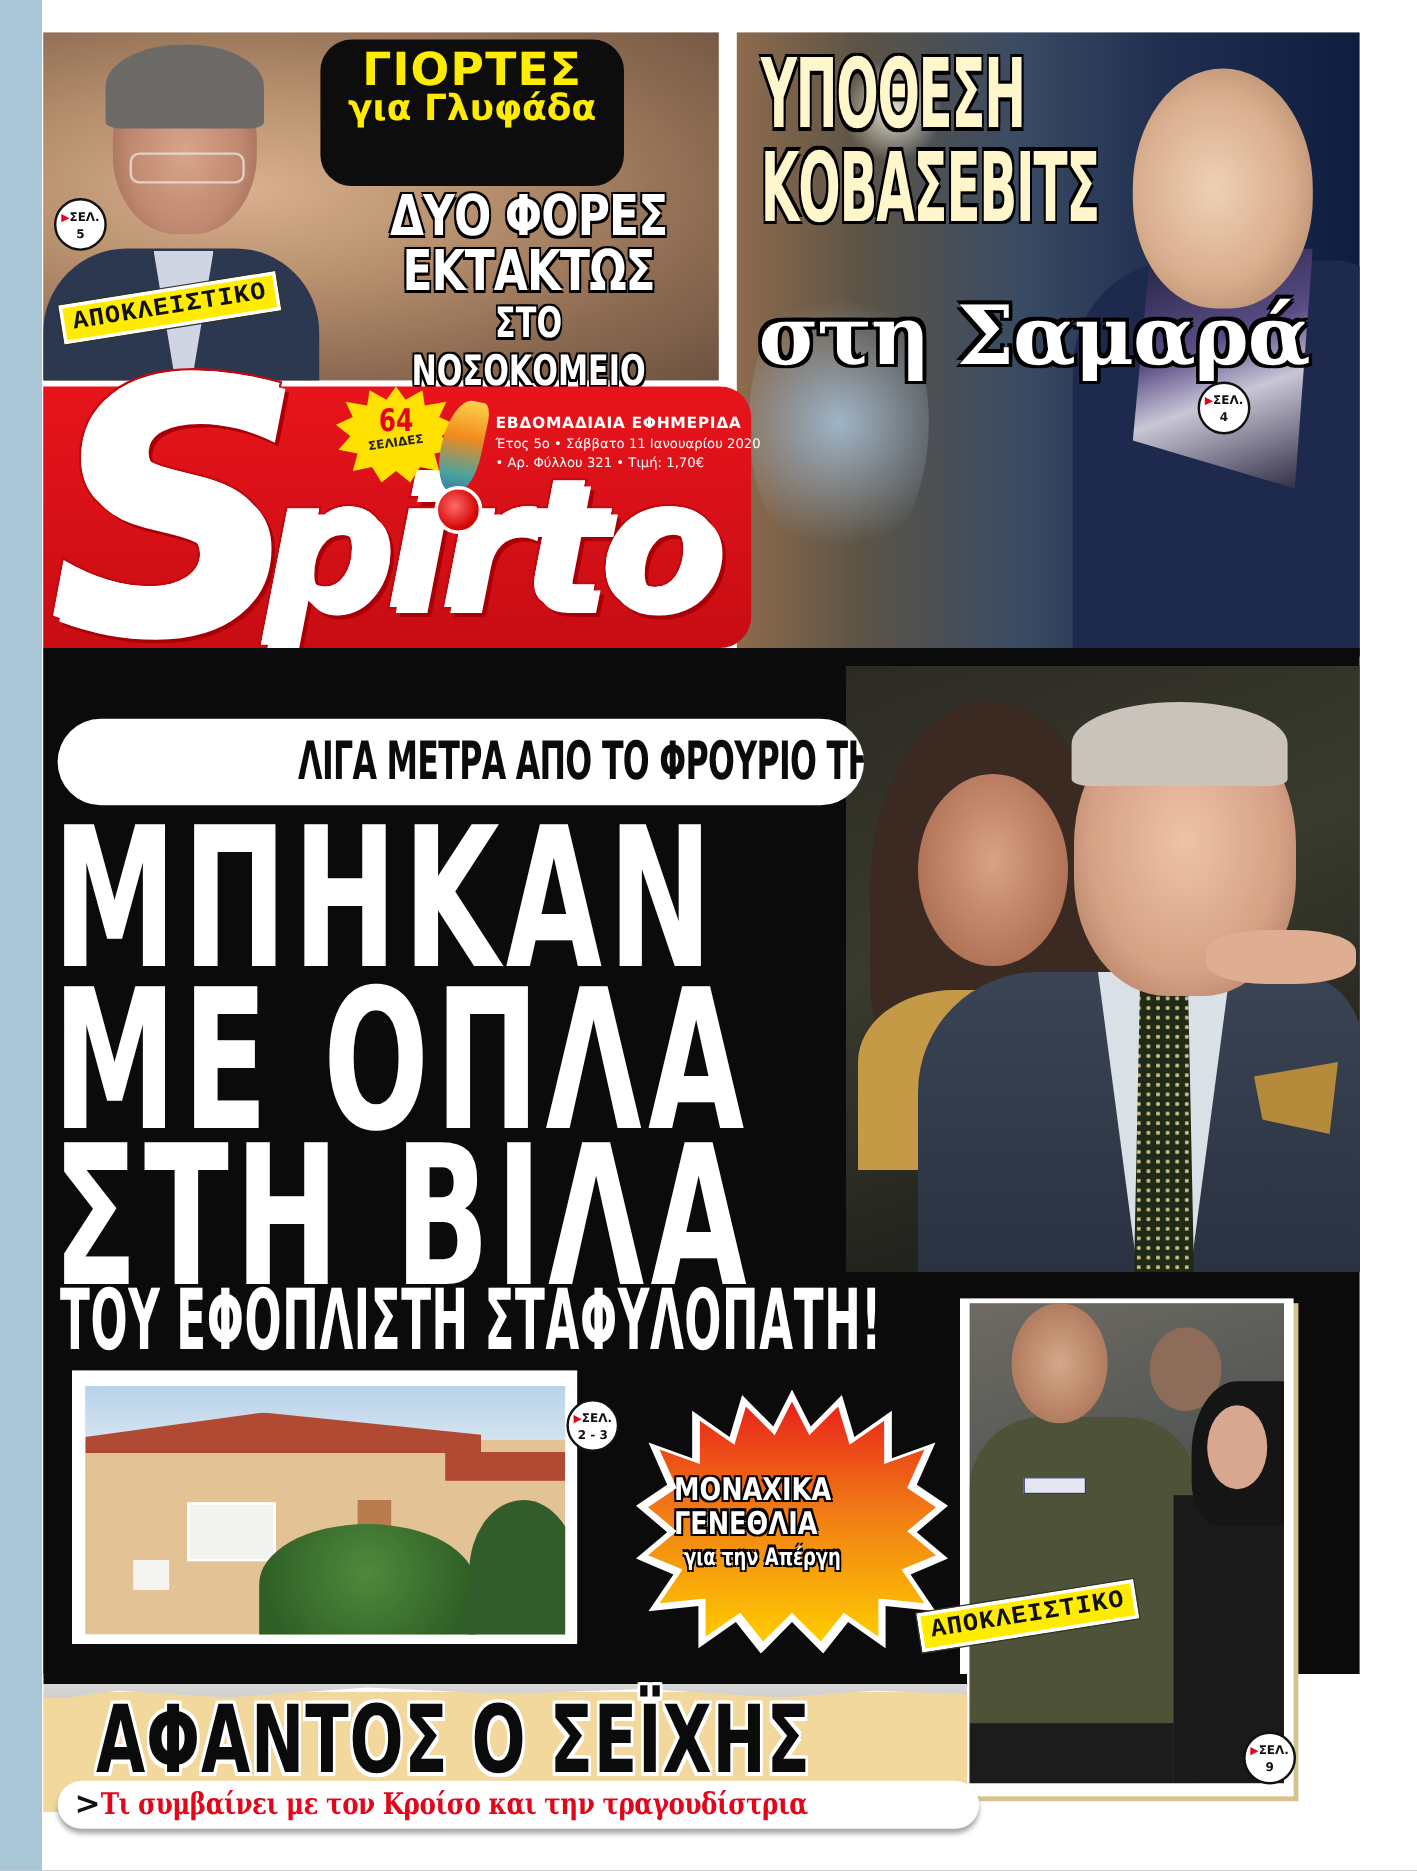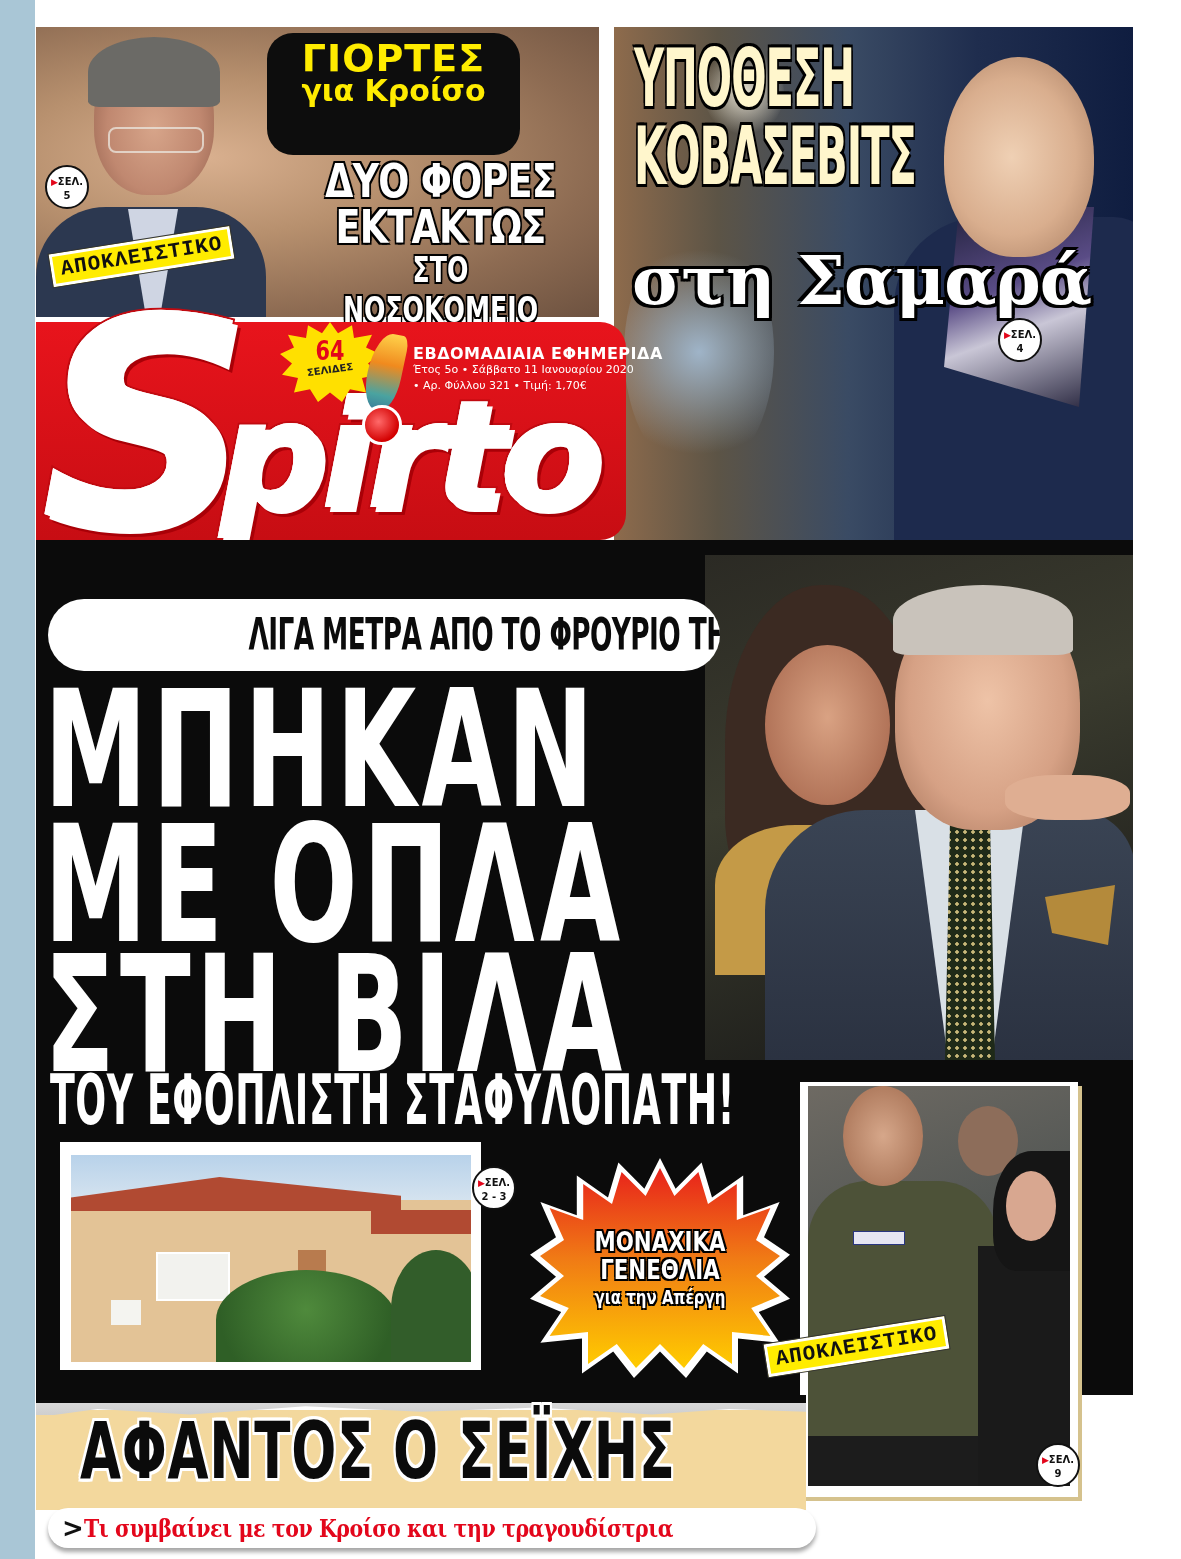--- a/index.html
+++ b/index.html
@@ -56,21 +56,21 @@
     -webkit-text-stroke:4px #c10a10; paint-order:stroke fill; text-shadow: 0 0 0 #fff, 5px 5px 0 #ffffff, 8px 8px 0 #a90007; }
   .logo .S { font-size:290px; line-height:250px; vertical-align:top; letter-spacing:-30px; }
   .logo .rest { font-size:150px; line-height:150px; position:relative; top:80px; letter-spacing:-6px; }
   .burst64 { left:280px; top:322px; width:100px; height:80px; background:#ffe000;
     clip-path:polygon(50% 0,58% 14%,72% 4%,74% 20%,92% 16%,86% 32%,100% 40%,88% 52%,98% 66%,82% 70%,86% 88%,70% 84%,62% 100%,50% 88%,38% 100%,30% 84%,14% 88%,18% 70%,2% 66%,12% 52%,0 40%,14% 32%,8% 16%,26% 20%,28% 4%,42% 14%); text-align:center; color:#e3061b; font-family:"DejaVu Sans", sans-serif; font-weight:900; }
   .burst64 .n { font-size:26px; line-height:26px; margin-top:16px; transform:scaleX(0.8); }
   .burst64 .s { font-size:10px; line-height:12px; color:#222; transform:rotate(-8deg); }
   .flame { left:368px; top:333px; width:34px; height:78px; background:linear-gradient(180deg,#ffd24a 0%, #f08a1e 40%, #4aa3a0 80%, #3b7f9a 100%); border-radius:60% 20% 50% 50%; transform:rotate(12deg); }
   .flame-ball { left:362px; top:405px; width:34px; height:34px; border-radius:50%; background:radial-gradient(circle at 40% 40%, #ff6a6a 0%, #d30000 70%); border:3px solid #fff; }
   .mast-info { left:413px; top:346px; color:#ffffff; font-family:"DejaVu Sans", sans-serif; }
-  .mast-info .kicker { font-size:16px; font-weight:bold; letter-spacing:0.5px; line-height:16px; }
+  .mast-info .kicker { font-size:13px; font-weight:bold; letter-spacing:0.5px; line-height:16px; }
   .mast-info .line { font-size:11px; line-height:16px; }
 
   
   .main-black { left:36px; top:540px; width:1097px; height:855px; background:#0b0b0b; }
   .couple { left:705px; top:555px; width:428px; height:505px; overflow:hidden; background:linear-gradient(160deg,#2b2a24 0%, #3a3b2e 40%, #151515 100%); }
   .couple .woman-hair { left:20px; top:30px; width:200px; height:330px; border-radius:48% 48% 30% 30%; background:#3b2a22; }
   .couple .woman-face { left:60px; top:90px; width:125px; height:160px; border-radius:50%; background:radial-gradient(ellipse at 50% 45%, #d9a283 0%, #b27459 70%, #7a4a39 100%); }
   .couple .woman-dress { left:10px; top:270px; width:200px; height:150px; background:#c49a47; border-radius:40% 40% 0 0; }
   .couple .man-face { left:190px; top:40px; width:185px; height:235px; border-radius:46% 46% 42% 42%; background:radial-gradient(ellipse at 50% 45%, #eec3a7 0%, #d6a185 60%, #a47258 100%); }
   .couple .man-hair { left:188px; top:30px; width:180px; height:70px; border-radius:60% 60% 10% 10%; background:#c9c3bb; }
@@ -99,21 +99,21 @@
   .house .door { left:227px; top:95px; width:28px; height:45px; background:#b87b4e; }
   .house .bush { left:145px; top:115px; width:180px; height:100px; border-radius:50% 50% 0 0; background:radial-gradient(circle at 50% 40%, #4f8a3c 0%, #2f5f26 80%); }
   .house .bush2 { left:320px; top:95px; width:90px; height:120px; border-radius:50% 50% 0 0; background:#325d2a; }
   .house .ac { left:40px; top:145px; width:30px; height:25px; background:#f4f4f0; }
 
   .burst-orange { left:530px; top:1158px; width:260px; height:220px; background:#ffffff;
     clip-path:polygon(50% 0,56% 14%,66% 2%,70% 18%,82% 8%,82% 26%,96% 20%,90% 36%,100% 44%,90% 54%,100% 64%,88% 70%,96% 84%,80% 82%,80% 98%,68% 88%,60% 100%,50% 88%,40% 100%,32% 88%,20% 98%,20% 82%,4% 84%,12% 70%,0 64%,10% 54%,0 44%,10% 36%,4% 20%,18% 26%,18% 8%,30% 18%,34% 2%,44% 14%); }
   .burst-orange-inner { left:540px; top:1168px; width:240px; height:200px;
     background:linear-gradient(180deg,#e8221b 0%, #f07a15 45%, #ffcc00 100%);
     clip-path:polygon(50% 0,56% 14%,66% 2%,70% 18%,82% 8%,82% 26%,96% 20%,90% 36%,100% 44%,90% 54%,100% 64%,88% 70%,96% 84%,80% 82%,80% 98%,68% 88%,60% 100%,50% 88%,40% 100%,32% 88%,20% 98%,20% 82%,4% 84%,12% 70%,0 64%,10% 54%,0 44%,10% 36%,4% 20%,18% 26%,18% 8%,30% 18%,34% 2%,44% 14%);
-    text-align:center; font-family:"DejaVu Sans", sans-serif; font-weight:900; color:#fff; }
+    text-align:left; font-family:"DejaVu Sans", sans-serif; font-weight:900; color:#fff; }
   .burst-orange-inner .t1, .burst-orange-inner .t2 { font-size:26px; line-height:28px; transform:scaleX(0.82); text-shadow:2px 2px 0 #000,-2px -2px 0 #000,2px -2px 0 #000,-2px 2px 0 #000; }
   .burst-orange-inner .t1 { margin-top:60px; }
   .burst-orange-inner .t3 { font-size:20px; line-height:26px; transform:scaleX(0.75); text-shadow:2px 2px 0 #000,-2px -2px 0 #000,2px -2px 0 #000,-2px 2px 0 #000; }
 
   .photo-br-frame { left:800px; top:1082px; width:278px; height:415px; background:#ffffff; box-shadow:4px 4px 0 #d5c28d; }
   .photo-br { left:808px; top:1086px; width:262px; height:400px; overflow:hidden; background:linear-gradient(160deg,#6e6a63 0%, #4b5150 50%, #2a3230 100%); }
   .photo-br .man-head { left:35px; top:0; width:80px; height:100px; border-radius:50%; background:radial-gradient(ellipse at 50% 50%, #d6a78a 0%, #b17d60 70%); }
   .photo-br .man-body { left:0; top:95px; width:190px; height:305px; background:#4d5238; border-radius:60px 60px 0 0; }
   .photo-br .logo-badge { left:45px; top:145px; width:50px; height:12px; background:#e6e6f2; border:1px solid #2a3680; }
   .photo-br .woman-hair { left:185px; top:65px; width:77px; height:120px; border-radius:50% 0 0 30%; background:#151515; }
@@ -121,41 +121,41 @@
   .photo-br .woman-body { left:170px; top:160px; width:92px; height:240px; background:#1a1a1a; }
   .photo-br .bg-man { left:150px; top:20px; width:60px; height:70px; border-radius:50%; background:#8d6d5a; }
   .photo-br .pants { left:0; top:350px; width:170px; height:50px; background:#1c1c1c; }
 
   .bottom-beige { left:36px; top:1410px; width:770px; height:100px; background:#f3d89d; }
   .torn-bottom { left:36px; top:1395px; width:770px; height:28px; background:linear-gradient(180deg,#0b0b0b 0%, #0b0b0b 30%, #d8d8d8 30%, #cfcfcf 70%, #f3d89d 70%);
     clip-path:polygon(0 0,100% 0,100% 60%,90% 50%,80% 70%,65% 45%,50% 60%,35% 40%,20% 70%,8% 50%,0 80%); }
   .bottom-head { left:80px; top:1416px; color:#0b0b0b; font-family:"DejaVu Sans", sans-serif; font-weight:900; white-space:nowrap; }
   .bottom-head span { display:inline-block; font-size:78px; line-height:70px; transform:scaleX(0.68); transform-origin:left center; letter-spacing:1px;
     text-shadow: 3px 3px 0 #fff, -3px -3px 0 #fff, 3px -3px 0 #fff, -3px 3px 0 #fff, 0 3px 0 #fff, 3px 0 0 #fff, 0 -3px 0 #fff, -3px 0 0 #fff; }
-  .bottom-pill { left:48px; top:1484px; width:768px; height:40px; background:#fff; border-radius:20px; box-shadow:0 4px 4px rgba(0,0,0,0.35); overflow:hidden; white-space:nowrap;margin-top:24px; }
+  .bottom-pill { left:48px; top:1484px; width:768px; height:40px; background:#fff; border-radius:20px; box-shadow:0 4px 4px rgba(0,0,0,0.35); overflow:hidden; white-space:nowrap; }
   .bottom-pill .gt { font-family:"DejaVu Sans", sans-serif; font-weight:900; font-size:26px; color:#111; line-height:40px; margin-left:14px; }
   .bottom-pill .txt { font-family:"DejaVu Serif", serif; font-weight:900; font-size:25px; color:#e3061b; line-height:40px; display:inline-block; transform:scaleX(0.82); transform-origin:left center; letter-spacing:-0.5px; }
 </style>
 </head>
 <body>
 
 <div class="abs left-strip"></div>
 
 <div class="abs panel-tl">
   <div class="abs suit"></div>
   <div class="abs shirt"></div>
   <div class="abs head"></div>
   <div class="abs hair"></div>
   <div class="abs glasses"></div>
 </div>
 
 <div class="abs pill-black">
   <div class="t">
     <div class="l1">ΓΙΟΡΤΕΣ</div>
-    <div class="l3">για Κροίσο</div>
+    <div class="l3">για Γλυφάδα</div>
   </div>
 </div>
 
 <div class="abs headline-tl">
   <span class="a">ΔΥΟ ΦΟΡΕΣ</span>
   <span class="a">ΕΚΤΑΚΤΩΣ</span>
   <span class="b">ΣΤΟ ΝΟΣΟΚΟΜΕΙΟ</span>
 </div>
 
 <div class="abs sel-badge" style="left:45px; top:165px;">

